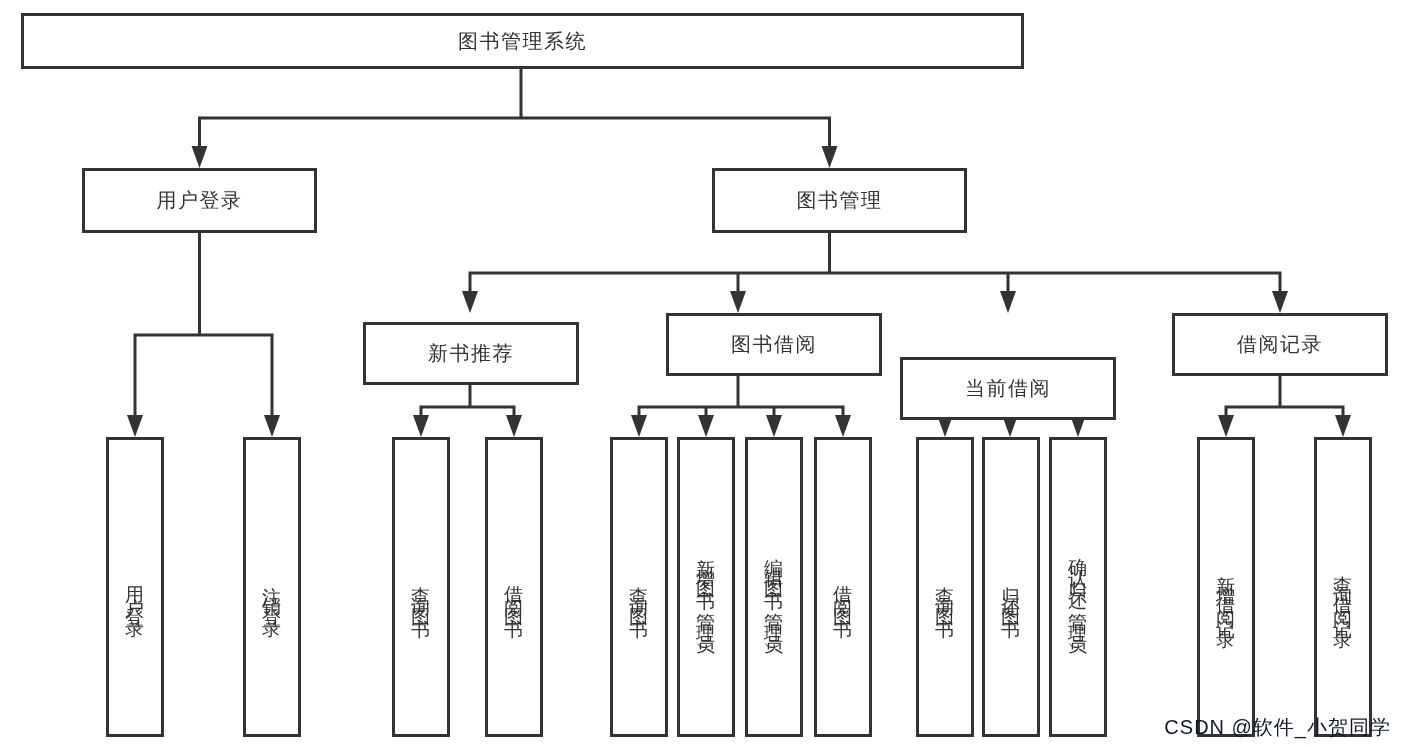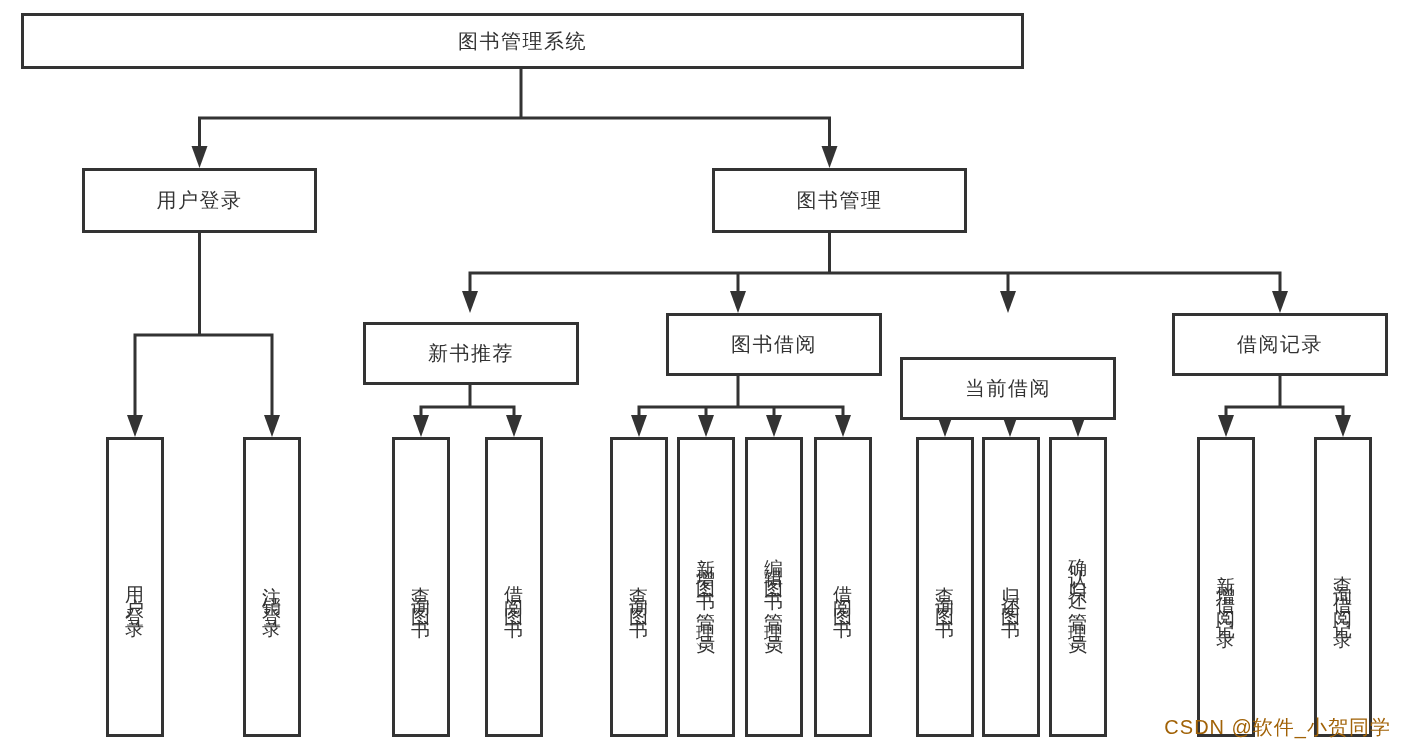--- a/index.html
+++ b/index.html
@@ -41,21 +41,21 @@
     letter-spacing: 11px;
     margin-bottom: -11px;
     white-space: nowrap;
   }
   #watermark {
     position: absolute;
     right: 14px;
     bottom: 6px;
     font-size: 20px;
     letter-spacing: 1px;
-    color: #a16207;
+    color: #0f172a;
     z-index: 5;
   }
 </style>
 </head>
 <body>
 
 <div id="canvas">
 
   <svg id="connectors" viewBox="0 0 1405 747" xmlns="http://www.w3.org/2000/svg">
     <g stroke="#333333" stroke-width="3" fill="none">

